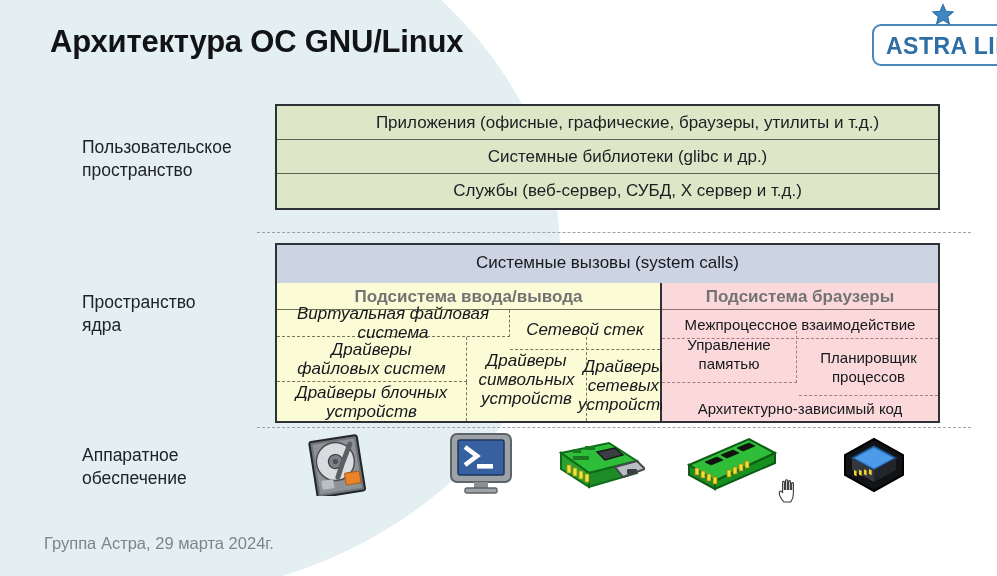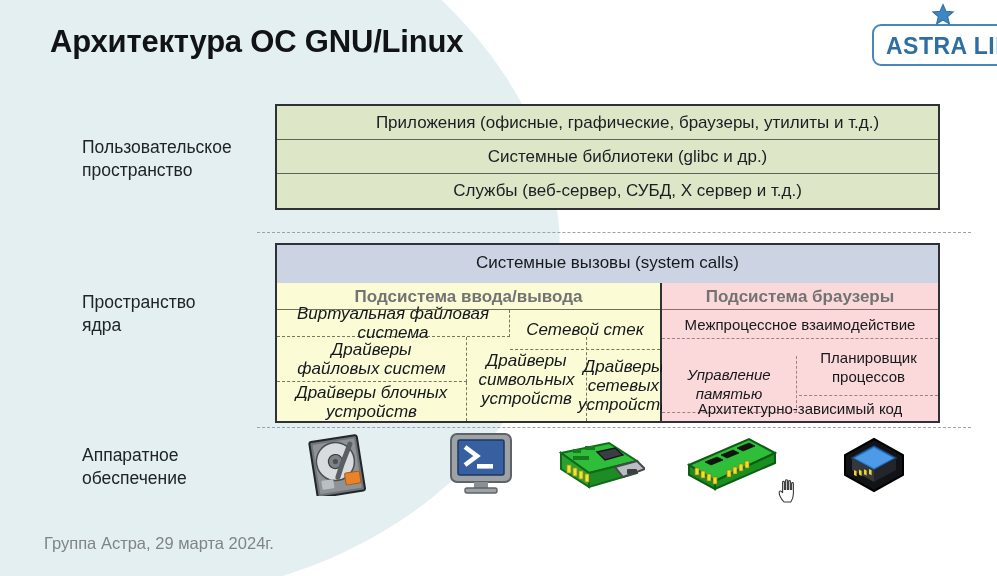--- a/index.html
+++ b/index.html
@@ -123,22 +123,22 @@
   #io-netdrv{left:310px;top:40px;right:0;bottom:0;}
 
   
   #proc-grid{position:absolute;left:0;top:27px;right:0;bottom:0;}
   .pcell{
     position:absolute;display:flex;align-items:center;justify-content:center;
     text-align:center;font-size:15px;line-height:19px;color:#15181c;
     box-sizing:border-box;white-space:pre-line;
   }
   #p-ipc{left:0;top:0;right:0;height:29px;border-bottom:1.4px dashed #a87c80;}
-  #p-mem{left:0;top:46px;width:135px;height:57px;
-    border-right:1.4px dashed #a87c80;border-bottom:1.4px dashed #a87c80;font-style:italic;}
+  #p-mem{left:0;top:16px;width:135px;height:57px;
+    border-right:1.4px dashed #a87c80;border-bottom:1.4px dashed #a87c80;}
   #p-sched{left:137px;top:29px;right:0;height:57px;
     border-bottom:1.4px dashed #a87c80;}
   #p-arch{left:0;top:86px;right:0;bottom:0;}
 
   
   .hw-icon{position:absolute;}
   #hw-hdd{left:303px;top:434px;}
   #hw-term{left:445px;top:431px;}
   #hw-nic{left:553px;top:439px;}
   #hw-ram{left:683px;top:437px;}

